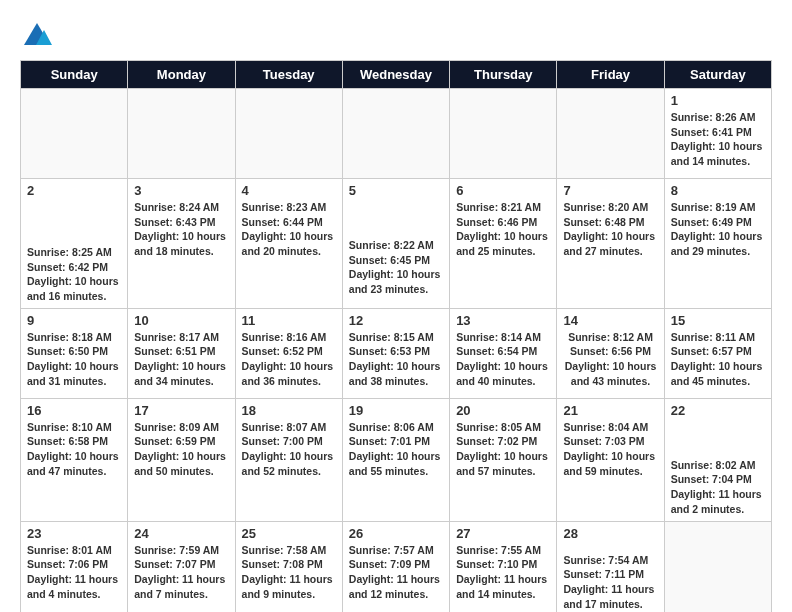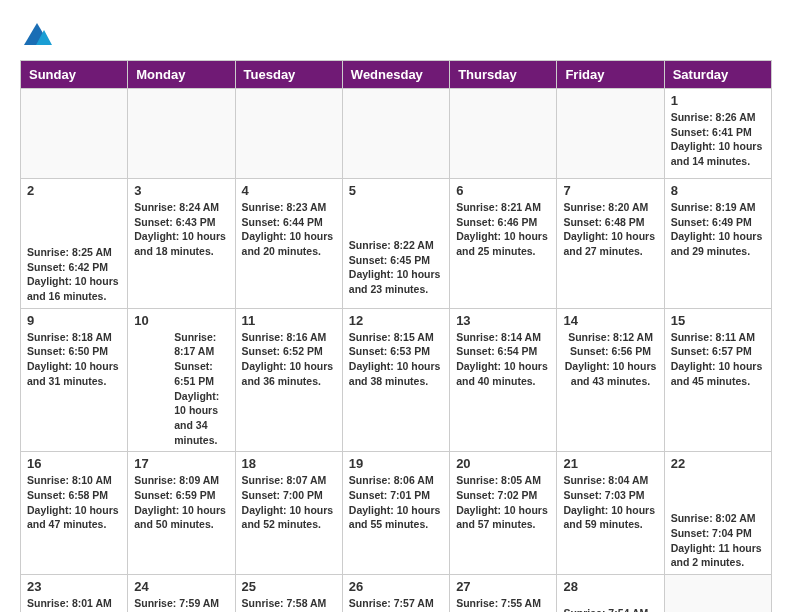--- a/index.html
+++ b/index.html
@@ -46,23 +46,23 @@
     .location-title {
       font-size: 16px;
       color: #555;
     }
     .calendar-table {
       width: 100%;
       border-collapse: collapse;
       table-layout: fixed;
     }
     .calendar-table th {
-      background-color: #701a75;
+      background-color: #0f172a;
       color: #fff;
-      text-align: left;
+      text-align: center;
       padding: 6px 8px;
       font-size: 13px;
       border: 1px solid #ccc;
     }
     .calendar-table td {
       vertical-align: top;
       border: 1px solid #ccc;
       padding: 4px 6px;
       height: 90px;
       font-size: 11px;
@@ -179,21 +179,21 @@
       </tr>
       <tr>
         <td>
           <span class="day-num">9</span>
           <div class="day-info" style="white-space: pre-line;">Sunrise: 8:18 AM
 Sunset: 6:50 PM
 Daylight: 10 hours and 31 minutes.</div>
         </td>
         <td>
           <span class="day-num">10</span>
-          <div class="day-info" style="white-space: pre-line; margin-left: 40px;">Sunrise: 8:17 AM
+          <div class="day-info" style="white-space: pre-line;">Sunrise: 8:17 AM
 Sunset: 6:51 PM
 Daylight: 10 hours and 34 minutes.</div>
         </td>
         <td>
           <span class="day-num">11</span>
           <div class="day-info" style="white-space: pre-line;">Sunrise: 8:16 AM
 Sunset: 6:52 PM
 Daylight: 10 hours and 36 minutes.</div>
         </td>
         <td>

